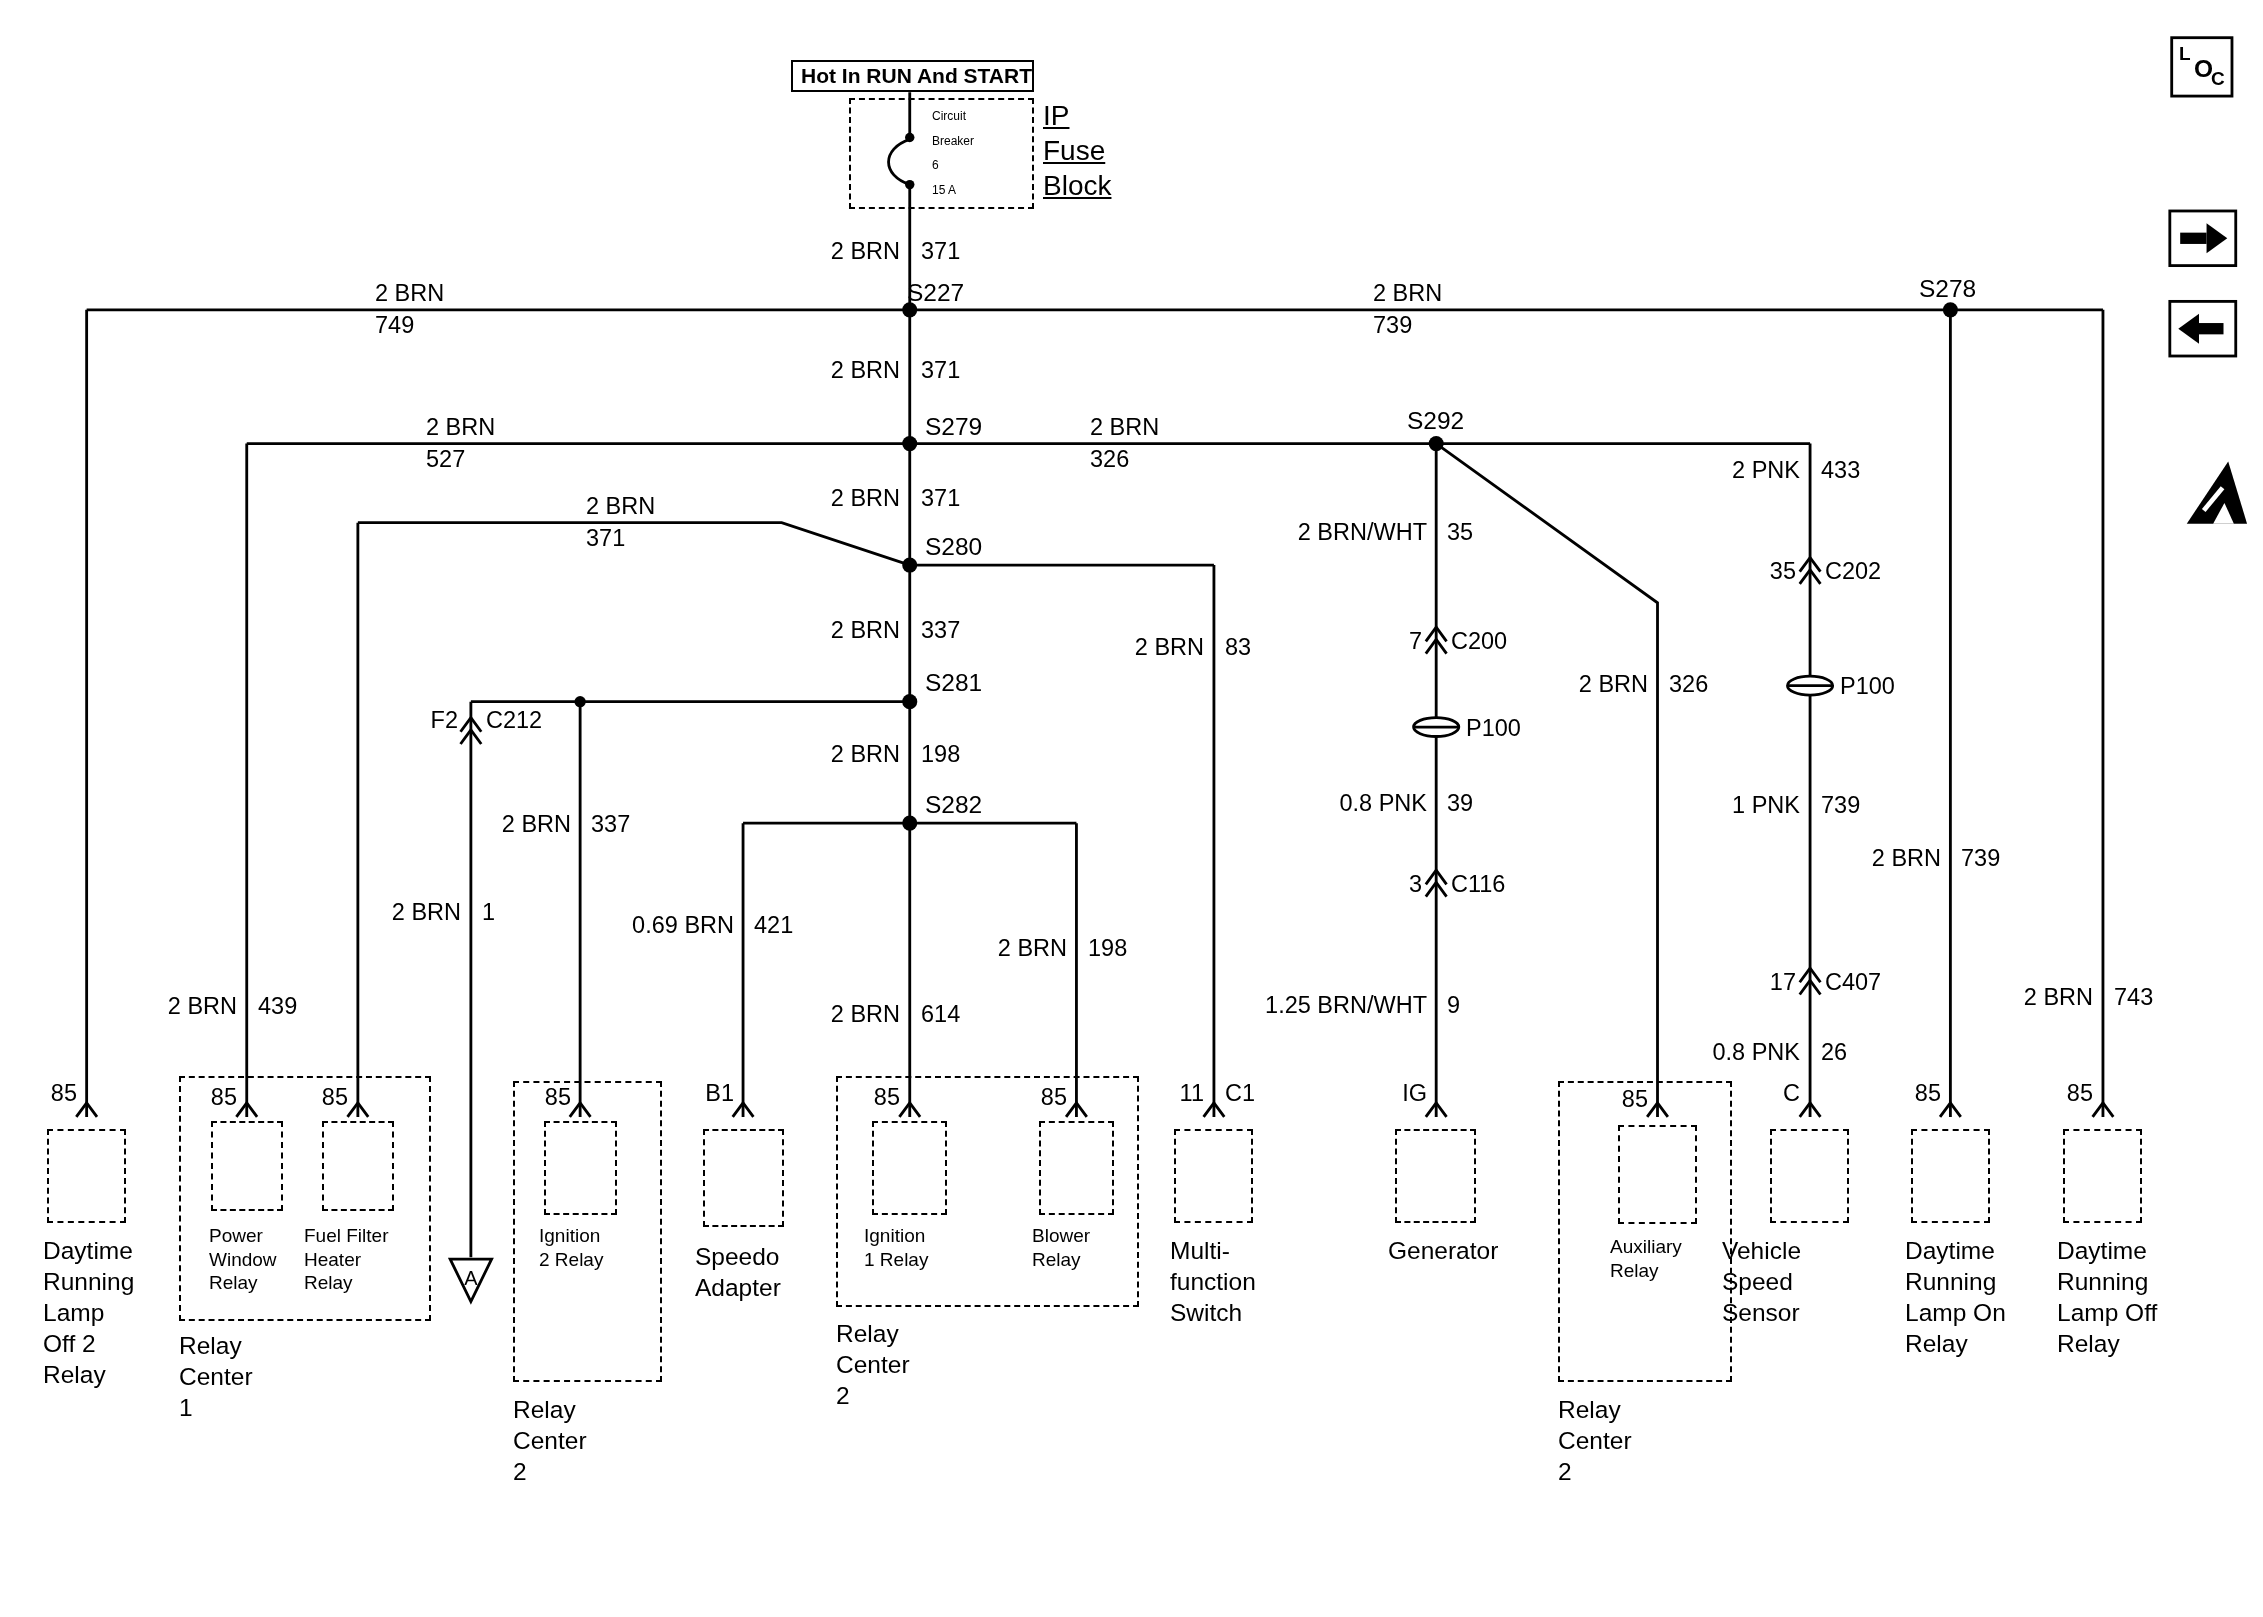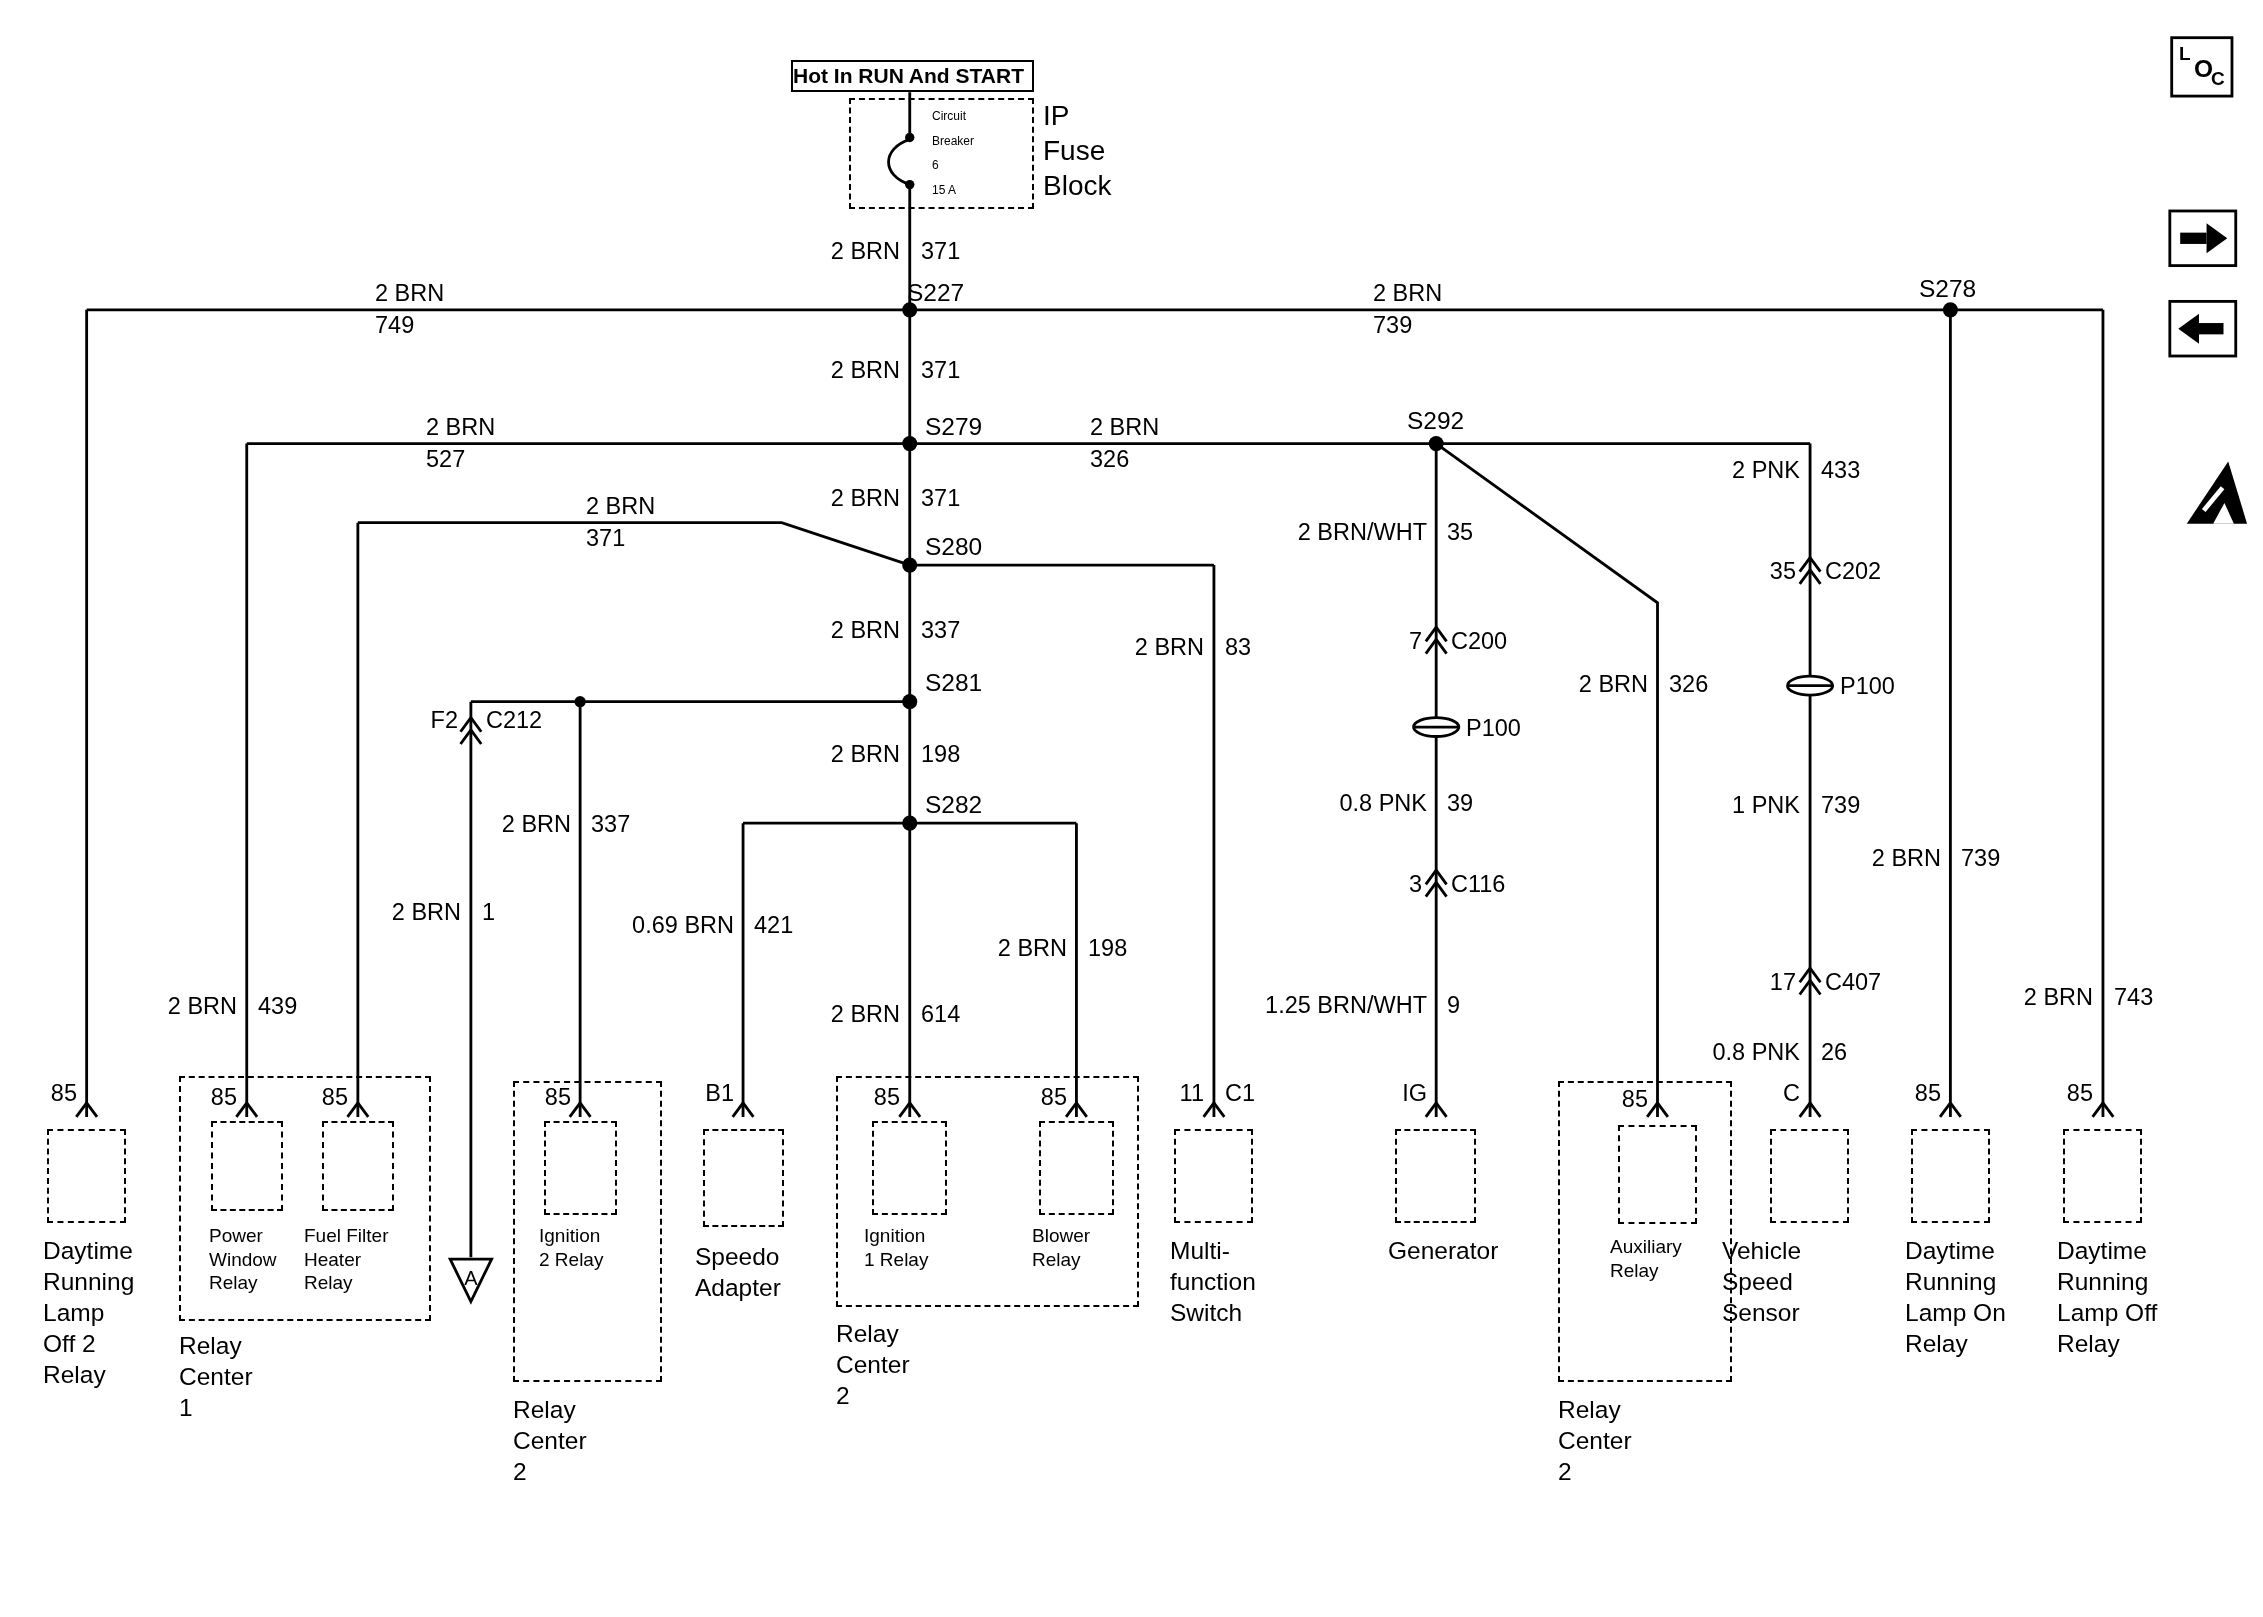--- a/index.html
+++ b/index.html
@@ -5,24 +5,24 @@
   * { margin:0; padding:0; box-sizing:border-box; }
   html,body { background:#ffffff; font-family:"Liberation Sans", sans-serif; color:#000; }
   #diagram { position:relative; width:2264px; height:1618px; background:#fff; overflow:hidden; }
   svg { position:absolute; left:0; top:0; }
   .t  { position:absolute; font-size:23.5px; line-height:28px; white-space:pre-line; }
   .t2 { line-height:32px; }
   .ra { transform:translateX(-100%); text-align:right; }
   .ctr{ transform:translateX(-50%); text-align:center; }
   .sm { font-size:19px; line-height:23.5px; }
   .nm { font-size:24.5px; line-height:31px; }
-  .bg { font-size:28px; line-height:35px; }
+  .bg { font-size:28px; line-height:35px;text-decoration:underline; }
   .dash { position:absolute; border:2.8px dashed #000; }
   .hotbox { position:absolute; left:791px; top:60px; width:243px; height:32px;
-            border:2.8px solid #000; text-align:left; font-size:21px; font-weight:600; line-height:27px; }
+            border:2.8px solid #000; text-align:right; font-size:21px; font-weight:600; line-height:27px; }
   .locletter { position:absolute; font-weight:600; }
 </style>
 </head>
 <body>
 
 <div id="diagram">
 
   <svg width="2264" height="1618" viewBox="0 0 2404 1718">
     <g stroke="#000" stroke-width="3" fill="none">
       <path d="M966,98 V144 M966,148 C936,158 936,186 966,196 M966,196 V1186"></path>

